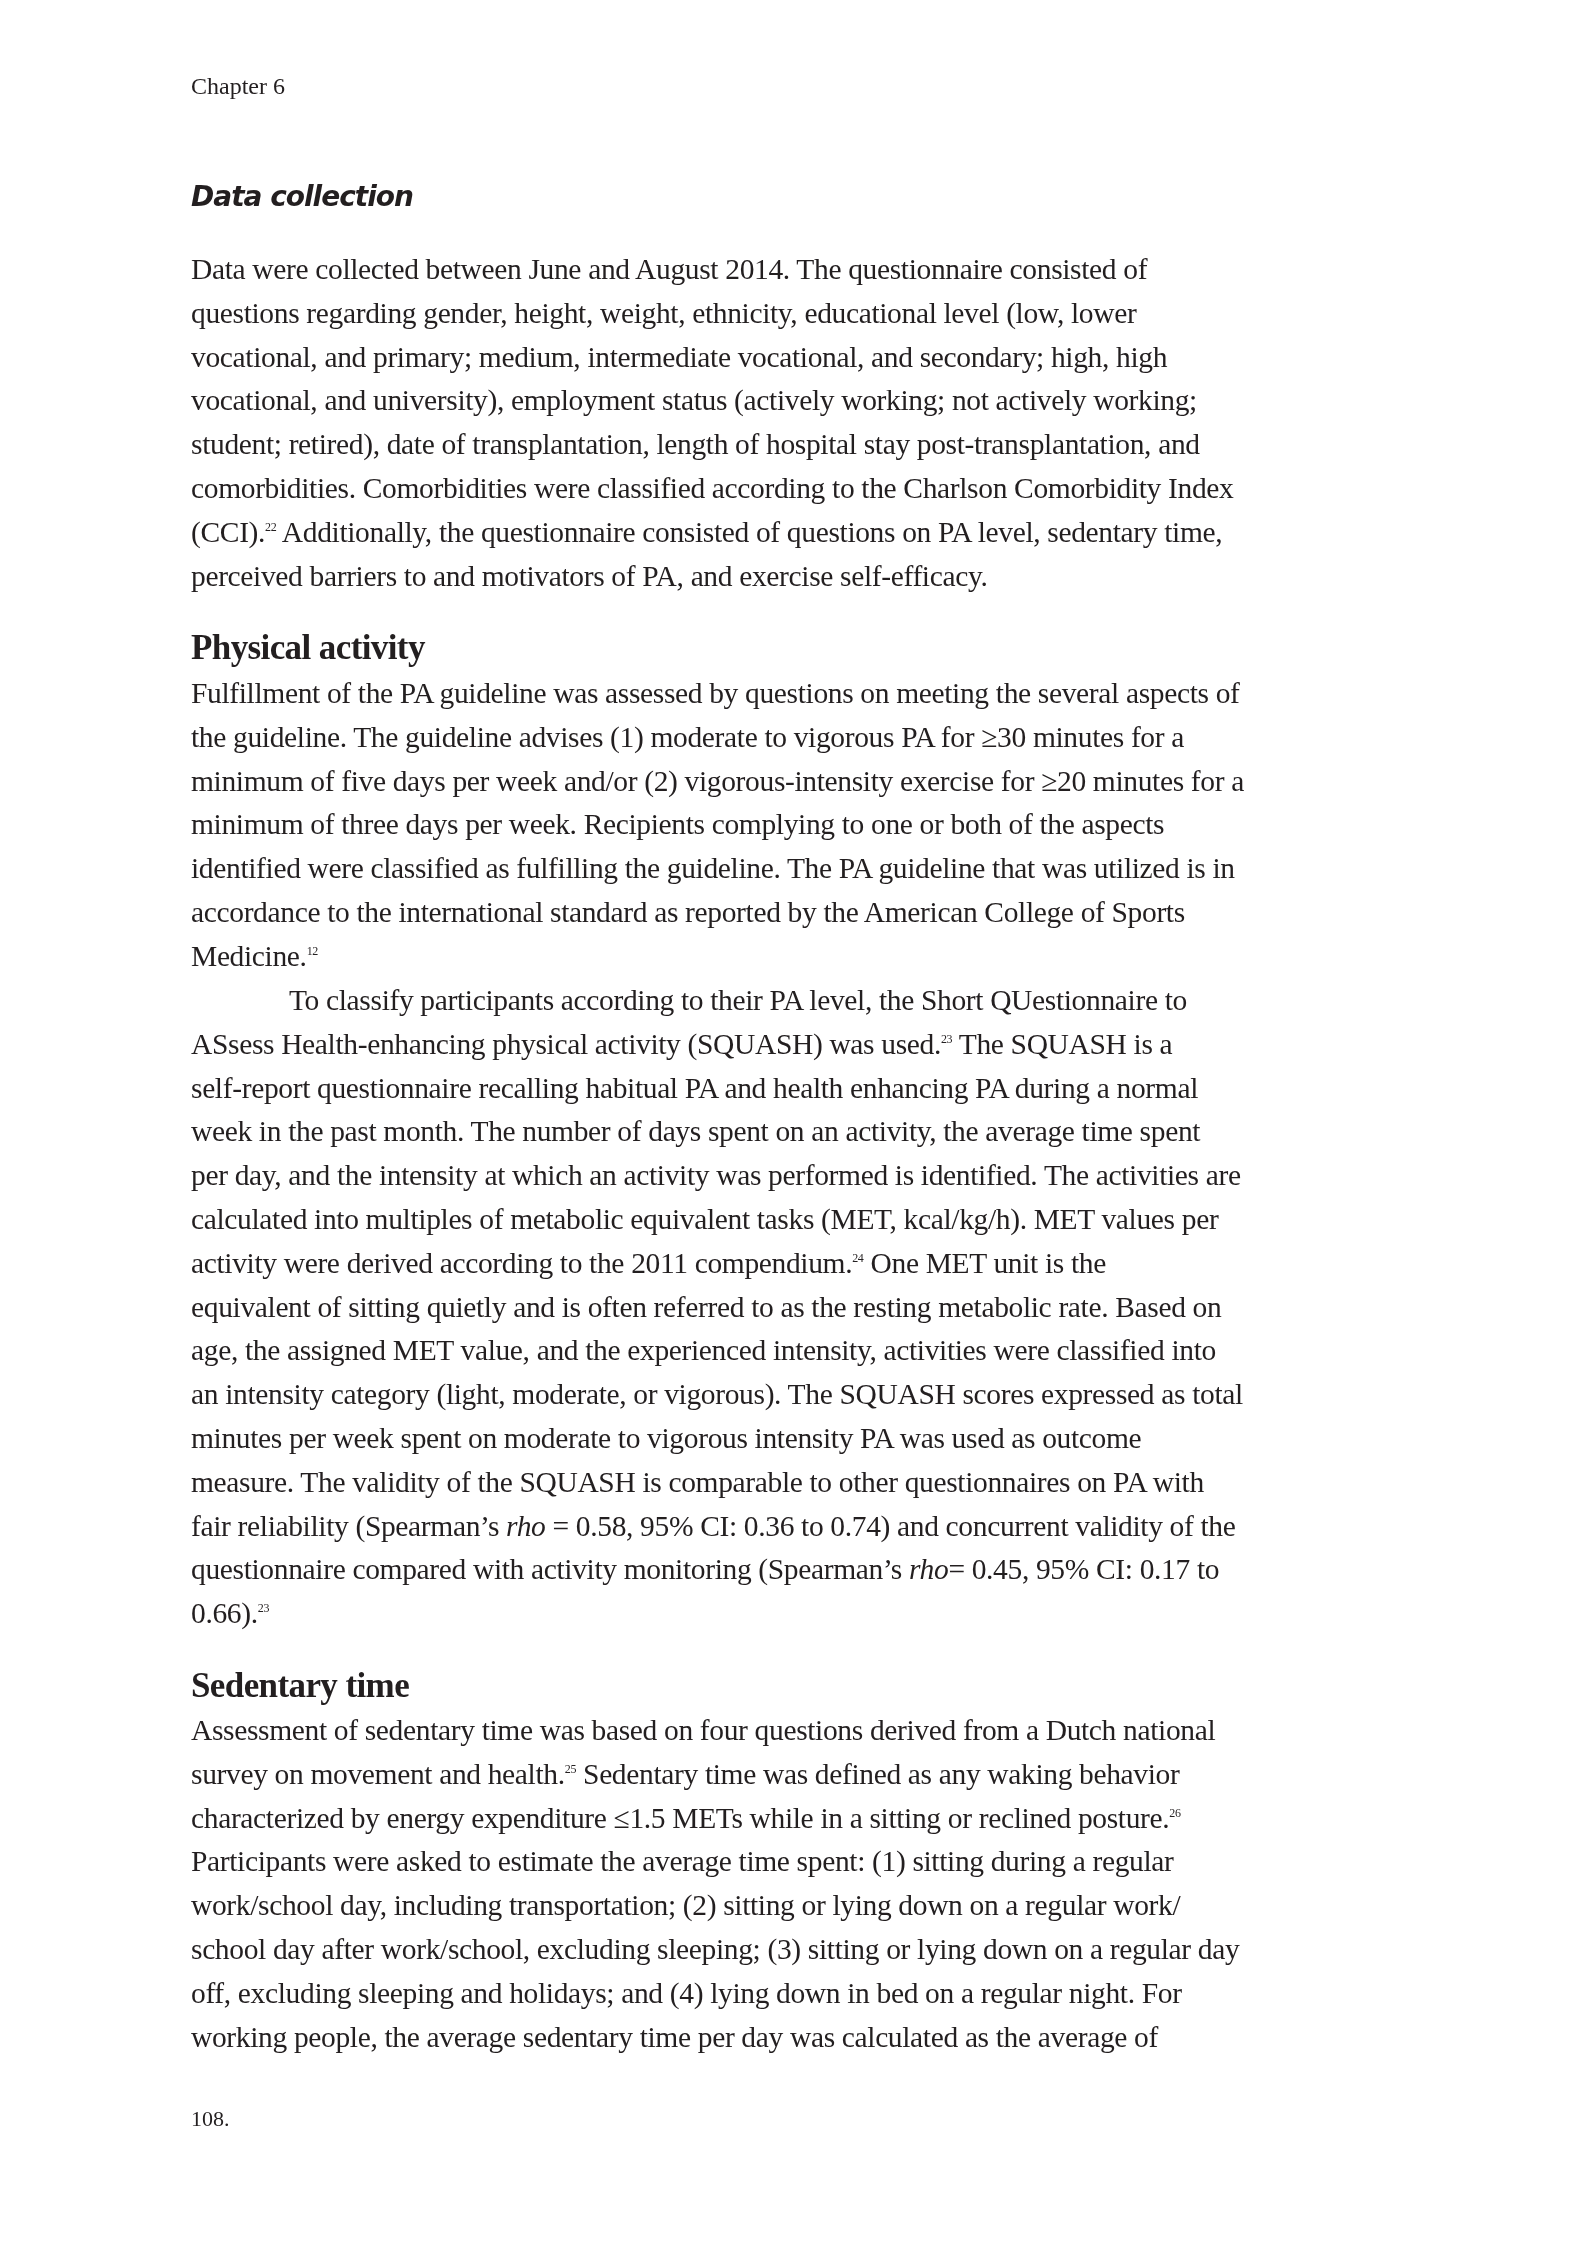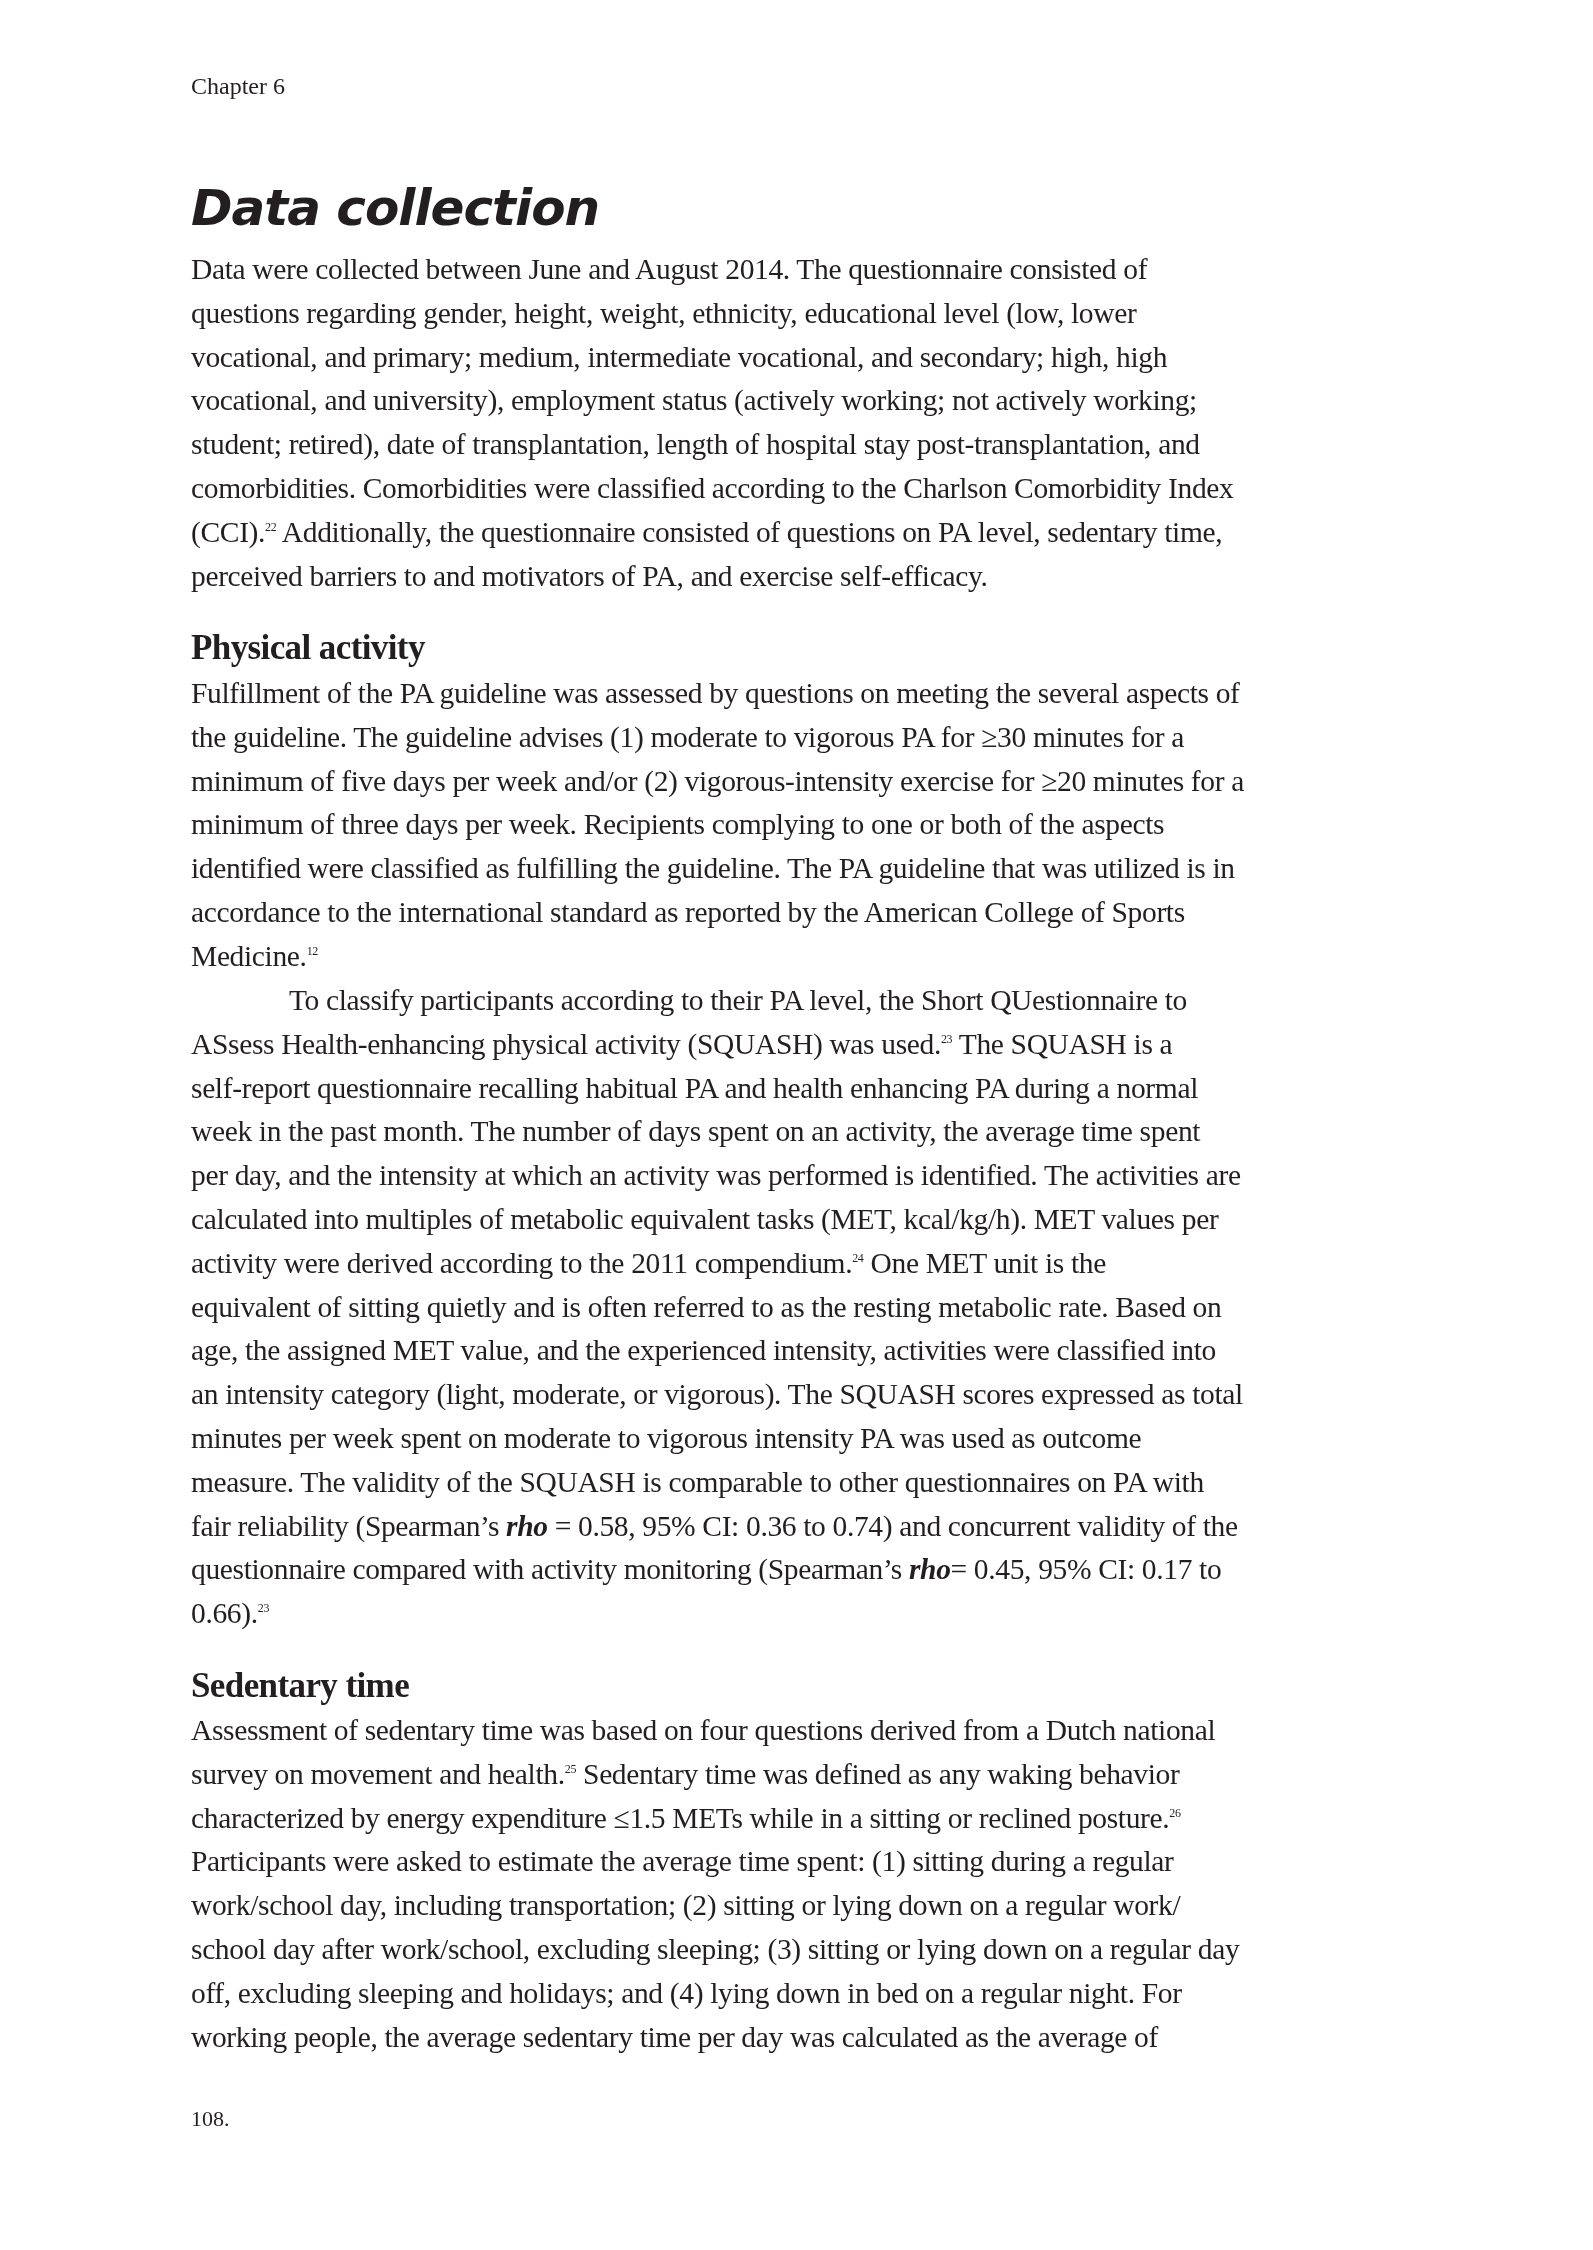--- a/index.html
+++ b/index.html
@@ -3,41 +3,41 @@
 <meta charset="utf-8">
 <style>
   html, body { margin: 0; padding: 0; background: #ffffff; }
   body { width: 1593px; height: 2250px; position: relative; overflow: hidden; color: #231f20; }
   .running-head {
     position: absolute; left: 191px; top: 74px;
     font-family: "Liberation Serif", serif; font-size: 24px; line-height: 1;
   }
   .section-title {
     position: absolute; left: 191px; top: 183px;
-    font-family: "DejaVu Sans", sans-serif; font-style: italic; font-size: 50px; line-height: 1;
+    font-family: "DejaVu Sans", sans-serif; font-style: italic; font-size: 28px; line-height: 1;
     letter-spacing: -1px;
     text-align: right;
   }
   .body-text {
     font-family: "Liberation Serif", serif; font-size: 29.5px; line-height: 43.8px;
     letter-spacing: -0.35px; word-spacing: 0px;
   }
   .line { display: block; white-space: nowrap; }
   .indent { padding-left: 98px; }
   .subhead {
     font-family: "Liberation Serif", serif; font-weight: bold; font-size: 35px; line-height: 1;
     letter-spacing: -0.6px;
   }
   sup { font-size: 12px; line-height: 0; vertical-align: 11px; }
   .block { position: absolute; left: 191px; width: 1210px; }
   .page-number {
     position: absolute; left: 191px; top: 2108px;
     font-family: "Liberation Serif", serif; font-size: 22px; line-height: 1;
   }
-  i { font-style: italic; font-weight: bold; }
+  i { font-style: italic; }
 </style>
 </head>
 <body>
 
 <div class="running-head">Chapter 6</div>
 
 <h2 class="section-title" style="margin:0;">Data collection</h2>
 
 <div class="block body-text" style="top:248px;">
   <span class="line">Data were collected between June and August 2014. The questionnaire consisted of</span>

